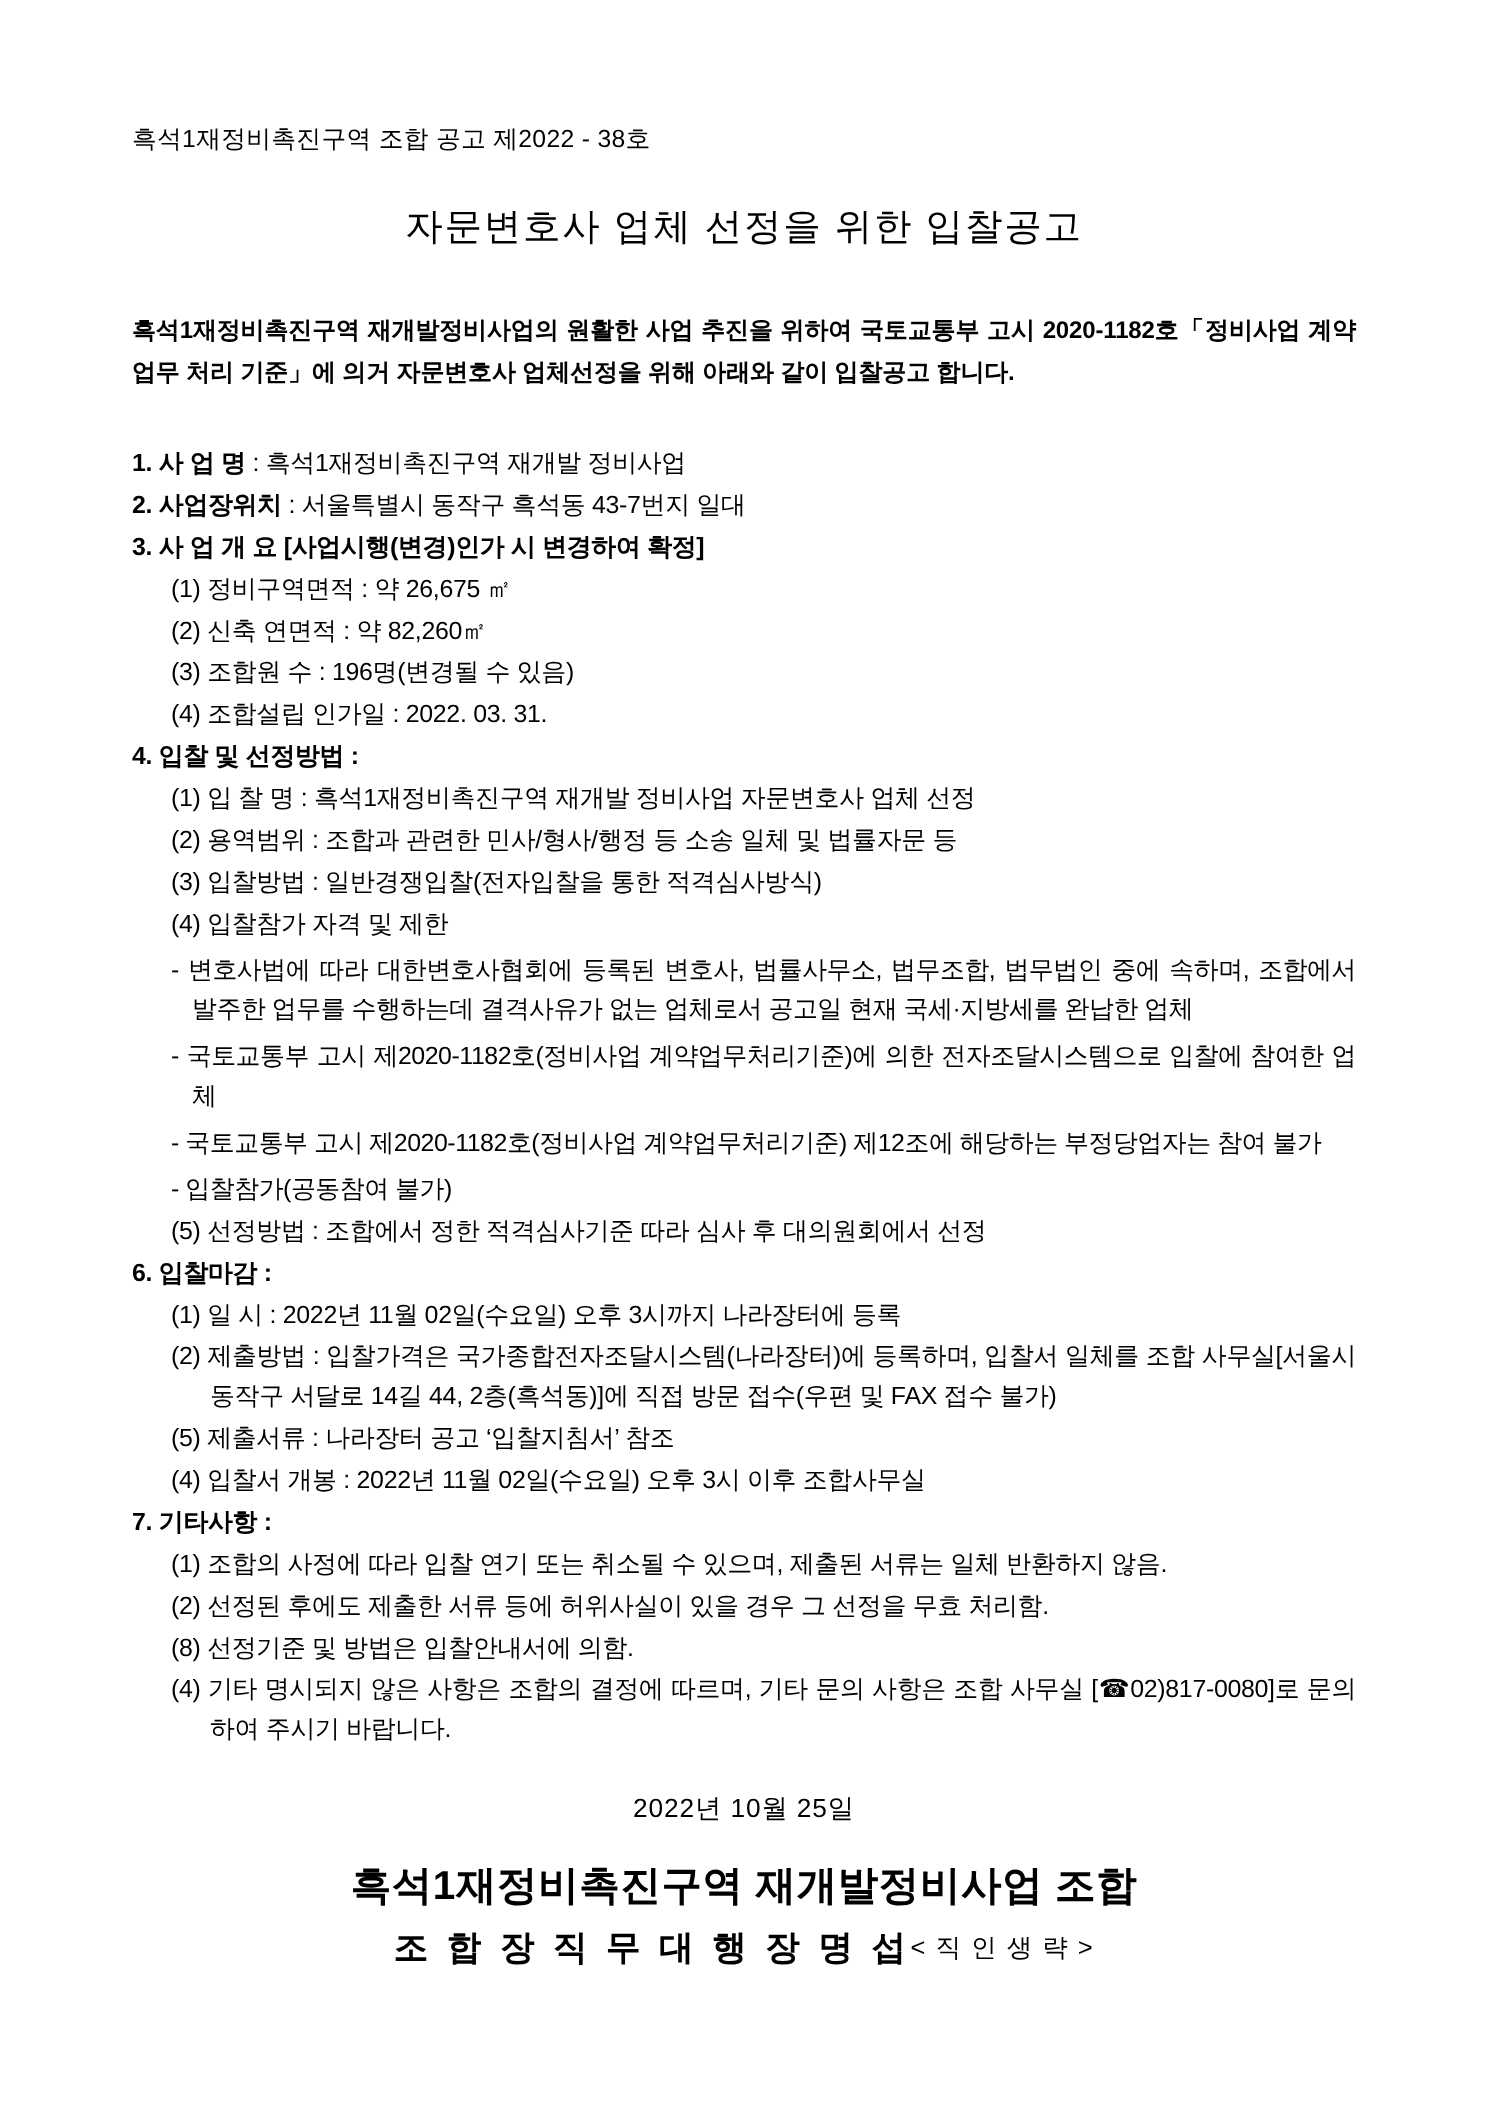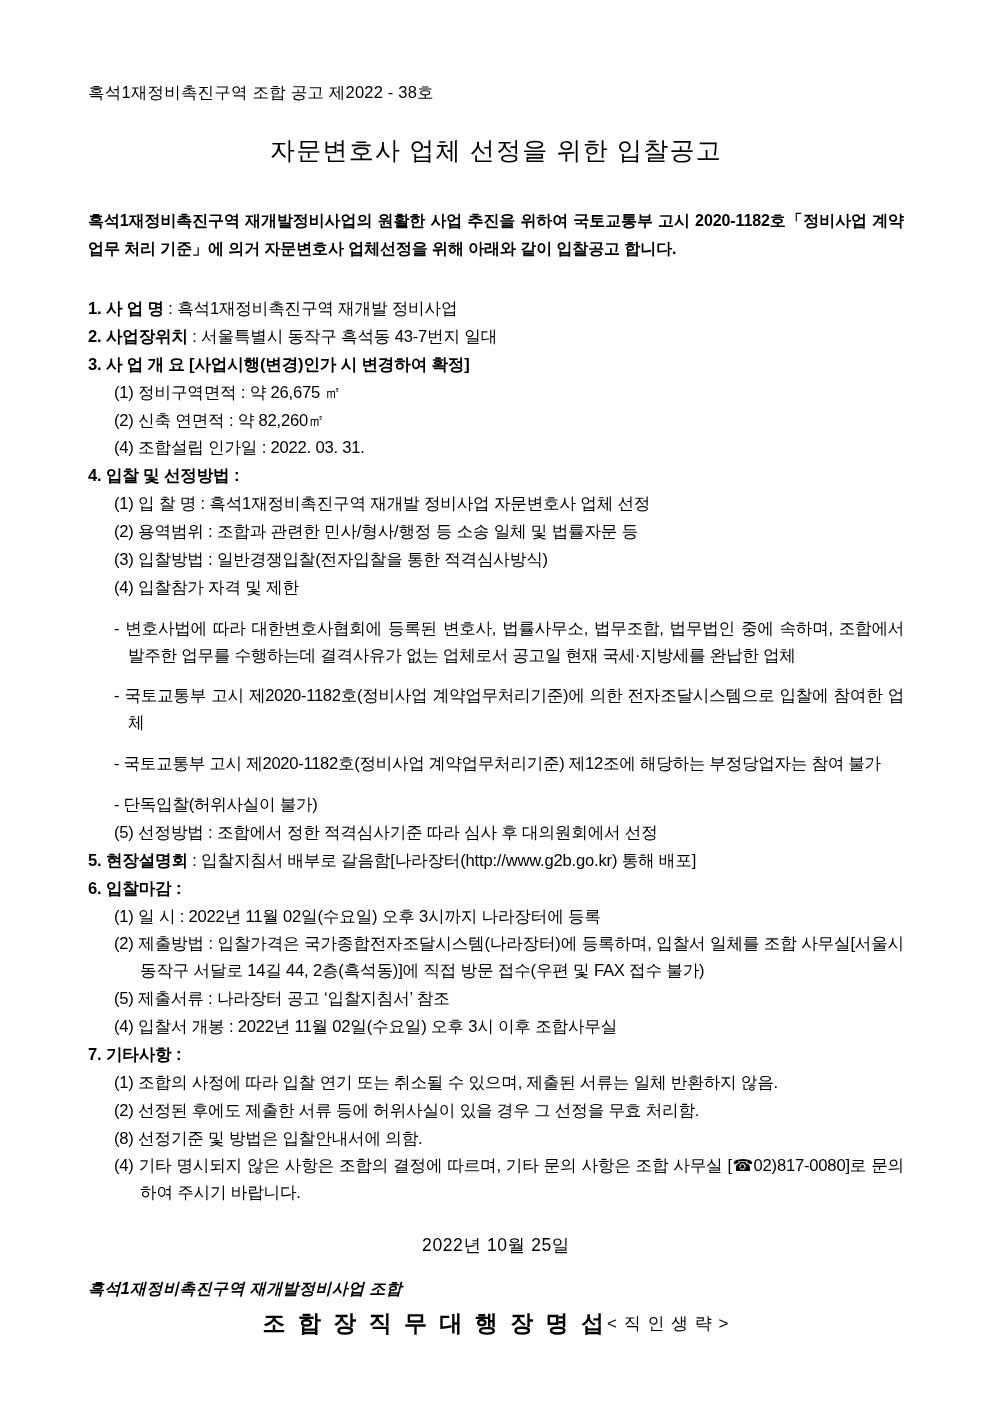--- a/index.html
+++ b/index.html
@@ -64,44 +64,44 @@
   }
   .sub-item {
     padding-left: 26px;
     letter-spacing: -0.2px;
     margin-top: 1px;
   }
   .dash-item {
     padding-left: 26px;
     text-indent: -13px;
     letter-spacing: -0.3px;
-    margin-top: 14px;
+    margin-top: 4px;
     text-align: justify;
   }
   .dash-item.wrap {
     padding-left: 40px;
     text-indent: -14px;
   }
   .sub-item.just {
     padding-left: 52px;
     text-indent: -26px;
     text-align: justify;
   }
   .date-line {
     text-align: center;
     font-size: 17.5px;
     letter-spacing: 0.6px;
     margin-top: 26px;
   }
   .org-line {
-    font-size: 16px;
+    text-align: center;
+    font-size: 27px;
     font-weight: bold;
     letter-spacing: 0.4px;
     margin-top: 22px;
-    font-style: italic;
   }
   .rep-line {
     text-align: center;
     font-size: 23px;
     font-weight: bold;
     letter-spacing: 3px;
     margin-top: 8px;
   }
   .seal-note {
     font-size: 17px;
@@ -136,42 +136,38 @@
       <span class="plain">: 서울특별시  동작구  흑석동  43-7번지  일대</span>
     </div>
 
     <div class="num-item">
       <span>3.</span>
       <span>사 업 개 요</span>
       <span>[사업시행(변경)인가 시 변경하여 확정]</span>
     </div>
     <div class="sub-item">(1)  정비구역면적 : 약  26,675  ㎡</div>
     <div class="sub-item">(2)  신축 연면적 : 약  82,260㎡</div>
+    <div class="sub-item">(3)  조합원  수 : 196명(변경될  수  있음)</div>
     <div class="sub-item">(4)  조합설립  인가일 : 2022. 03. 31.</div>
 
     <div class="num-item">
       <span>4.</span>
       <span>입찰 및 선정방법</span>
       <span>:</span>
     </div>
     <div class="sub-item">(1)  입  찰  명 : 흑석1재정비촉진구역  재개발 정비사업 자문변호사 업체 선정</div>
     <div class="sub-item">(2)  용역범위 : 조합과  관련한  민사/형사/행정  등  소송  일체 및  법률자문  등</div>
     <div class="sub-item">(3)  입찰방법 :  일반경쟁입찰(전자입찰을  통한 적격심사방식)</div>
     <div class="sub-item">(4)  입찰참가  자격  및  제한</div>
     <div class="dash-item wrap">-  변호사법에  따라  대한변호사협회에  등록된  변호사,  법률사무소,  법무조합,  법무법인 중에 속하며, 조합에서  발주한  업무를  수행하는데  결격사유가  없는 업체로서  공고일  현재 국세·지방세를  완납한  업체</div>
     <div class="dash-item wrap">-  국토교통부 고시 제2020-1182호(정비사업 계약업무처리기준)에 의한 전자조달시스템으로 입찰에 참여한 업체</div>
     <div class="dash-item wrap">-  국토교통부 고시 제2020-1182호(정비사업 계약업무처리기준) 제12조에 해당하는 부정당업자는 참여 불가</div>
-    <div class="dash-item wrap">-  단독입찰(허위사실이  불가)</div>
+    <div class="dash-item wrap">-  입찰참가(공동참여  불가)</div>
     <div class="sub-item">(5)  선정방법 : 조합에서  정한  적격심사기준  따라  심사  후  대의원회에서  선정</div>
 
-    <div class="num-item">
-      <span>5.</span>
-      <span>현장설명회</span>
-      <span class="plain">: 입찰지침서  배부로  갈음함[나라장터(http://www.g2b.go.kr)  통해  배포]</span>
-    </div>
 
     <div class="num-item">
       <span>6.</span>
       <span>입찰마감</span>
       <span>:</span>
     </div>
     <div class="sub-item">(1)  일      시 : 2022년  11월 02일(수요일)  오후  3시까지  나라장터에  등록</div>
     <div class="sub-item just">(2)  제출방법 : 입찰가격은  국가종합전자조달시스템(나라장터)에  등록하며,  입찰서  일체를  조합 사무실[서울시  동작구  서달로 14길 44, 2층(흑석동)]에  직접  방문  접수(우편  및 FAX  접수  불가)</div>
     <div class="sub-item">(5)  제출서류 : 나라장터  공고  ‘입찰지침서’  참조</div>
     <div class="sub-item">(4)  입찰서  개봉 : 2022년  11월 02일(수요일)  오후  3시  이후  조합사무실</div>

